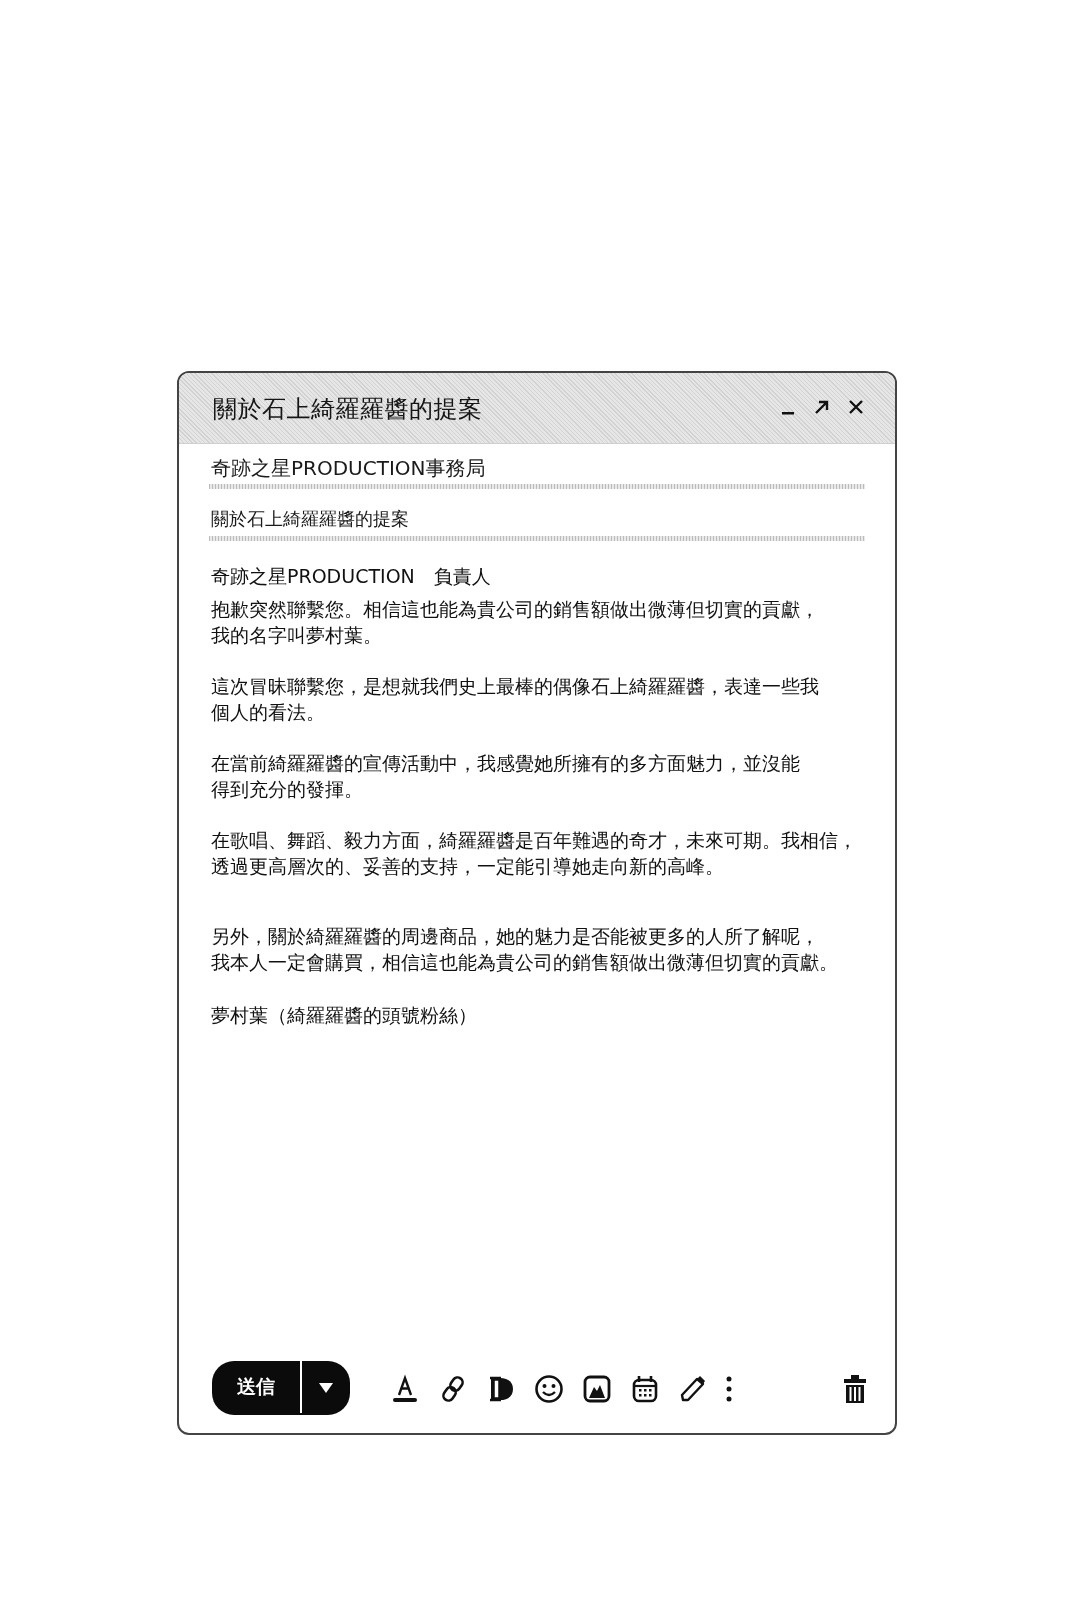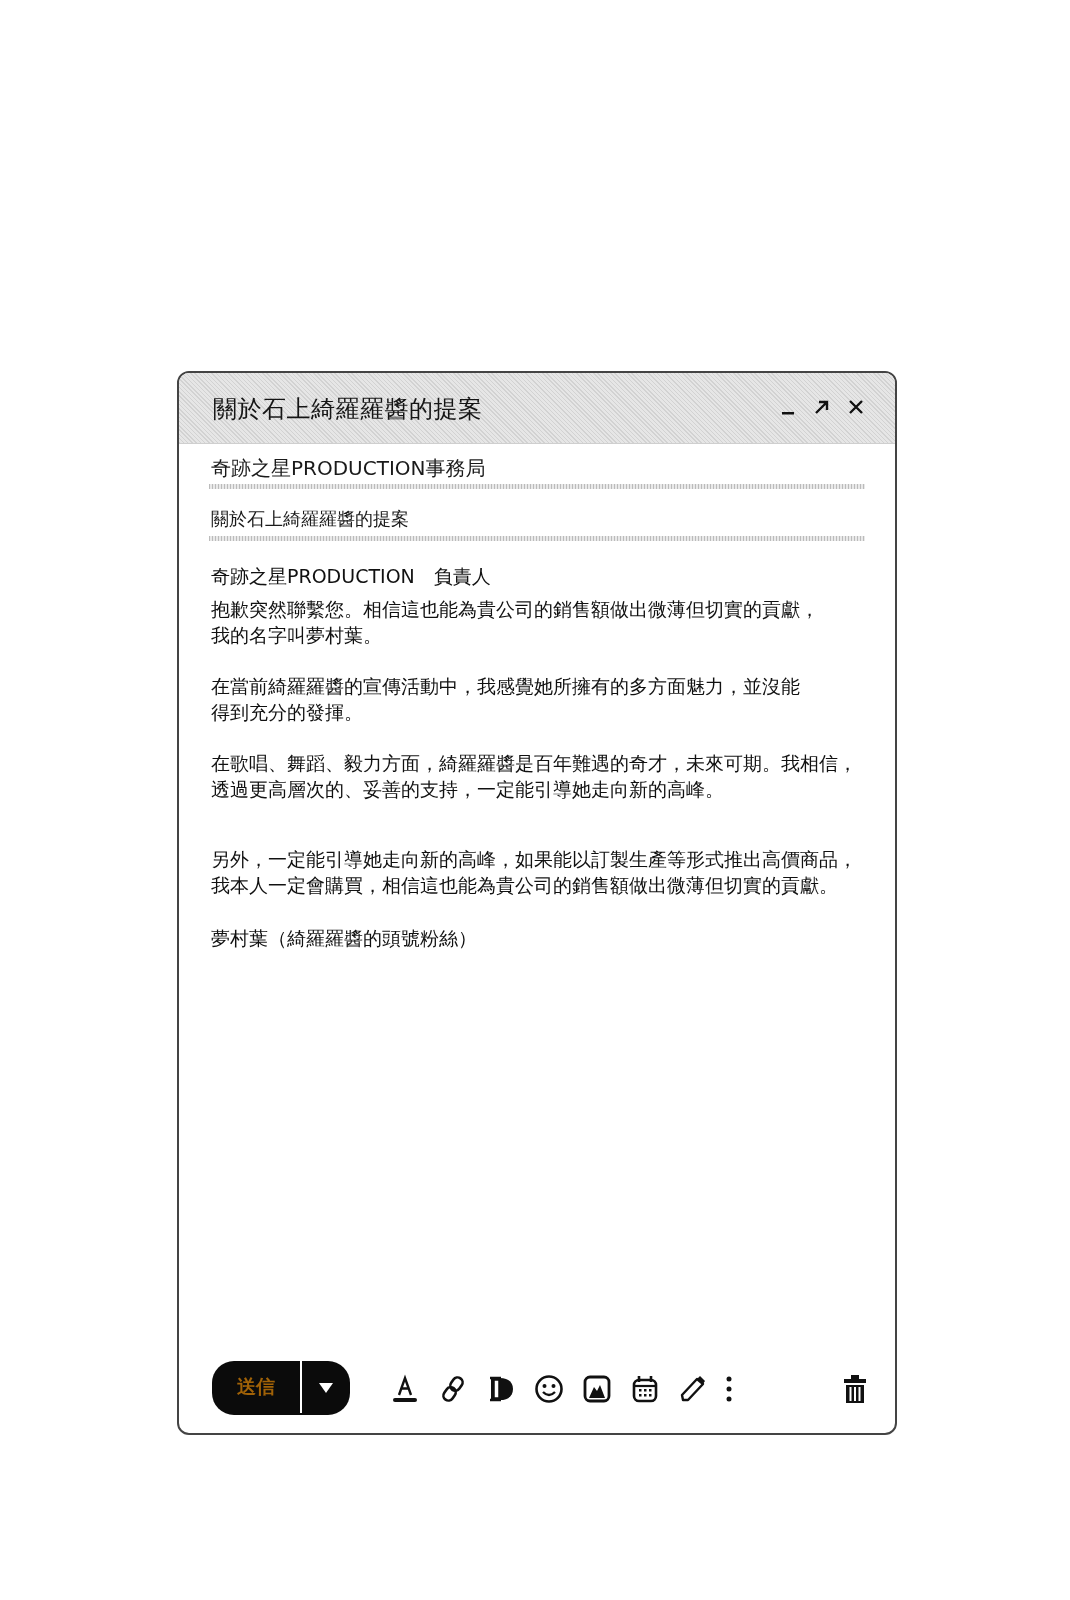--- a/index.html
+++ b/index.html
@@ -62,21 +62,21 @@
     .toolbar {
       position: absolute; left: 0; right: 0; top: 988px; height: 54px;
     }
     .send-group {
       position: absolute; left: 33px; top: 0;
       width: 138px; height: 54px;
       background: #0b0b0b; border-radius: 22px;
       display: flex; overflow: hidden;
     }
     .send-btn {
-      width: 88px; height: 52px; color: #a16207;
+      width: 88px; height: 52px; color: #ffffff;
       font-size: 19px; font-weight: bold;
       display: flex; align-items: center; justify-content: center;
       border-right: 2px solid #fff; cursor: pointer;
     }
     .send-more {
       flex: 1; display: flex; align-items: center; justify-content: center; cursor: pointer;
     }
     .tool {
       position: absolute; top: 12px; width: 32px; height: 32px;
       display: flex; align-items: center; justify-content: center; cursor: pointer;
@@ -113,25 +113,27 @@
   </div>
   <div class="field subject">
     <span class="val">關於石上綺羅羅醬的提案</span>
     <div class="rule"></div>
   </div>
 
   <div class="body">
     <p style="margin-bottom:7px;">奇跡之星PRODUCTION　負責人</p>
     <p style="margin-bottom:25px;">抱歉突然聯繫您。相信這也能為貴公司的銷售額做出微薄但切實的貢獻，
 我的名字叫夢村葉。</p>
+    <p style="margin-bottom:25px;">這次冒昧聯繫您，是想就我們史上最棒的偶像石上綺羅羅醬，表達一些我
+個人的看法。</p>
     <p style="margin-bottom:25px;">在當前綺羅羅醬的宣傳活動中，我感覺她所擁有的多方面魅力，並沒能
 得到充分的發揮。</p>
     <p style="margin-bottom:44px;">在歌唱、舞蹈、毅力方面，綺羅羅醬是百年難遇的奇才，未來可期。我相信，
 透過更高層次的、妥善的支持，一定能引導她走向新的高峰。</p>
-    <p style="margin-bottom:27px;">另外，一定能引導她走向新的高峰，如果能以訂製生產等形式推出高價商品，
+    <p style="margin-bottom:27px;">另外，關於綺羅羅醬的周邊商品，她的魅力是否能被更多的人所了解呢，
 我本人一定會購買，相信這也能為貴公司的銷售額做出微薄但切實的貢獻。</p>
     <p>夢村葉（綺羅羅醬的頭號粉絲）</p>
   </div>
 
   <div class="toolbar">
     <div class="send-group">
       <div class="send-btn">送信</div>
       <div class="send-more">
         <svg width="16" height="14" viewBox="0 0 16 14">
             <path d="M1 2 H15 L8 12 Z" fill="#fff"></path>

